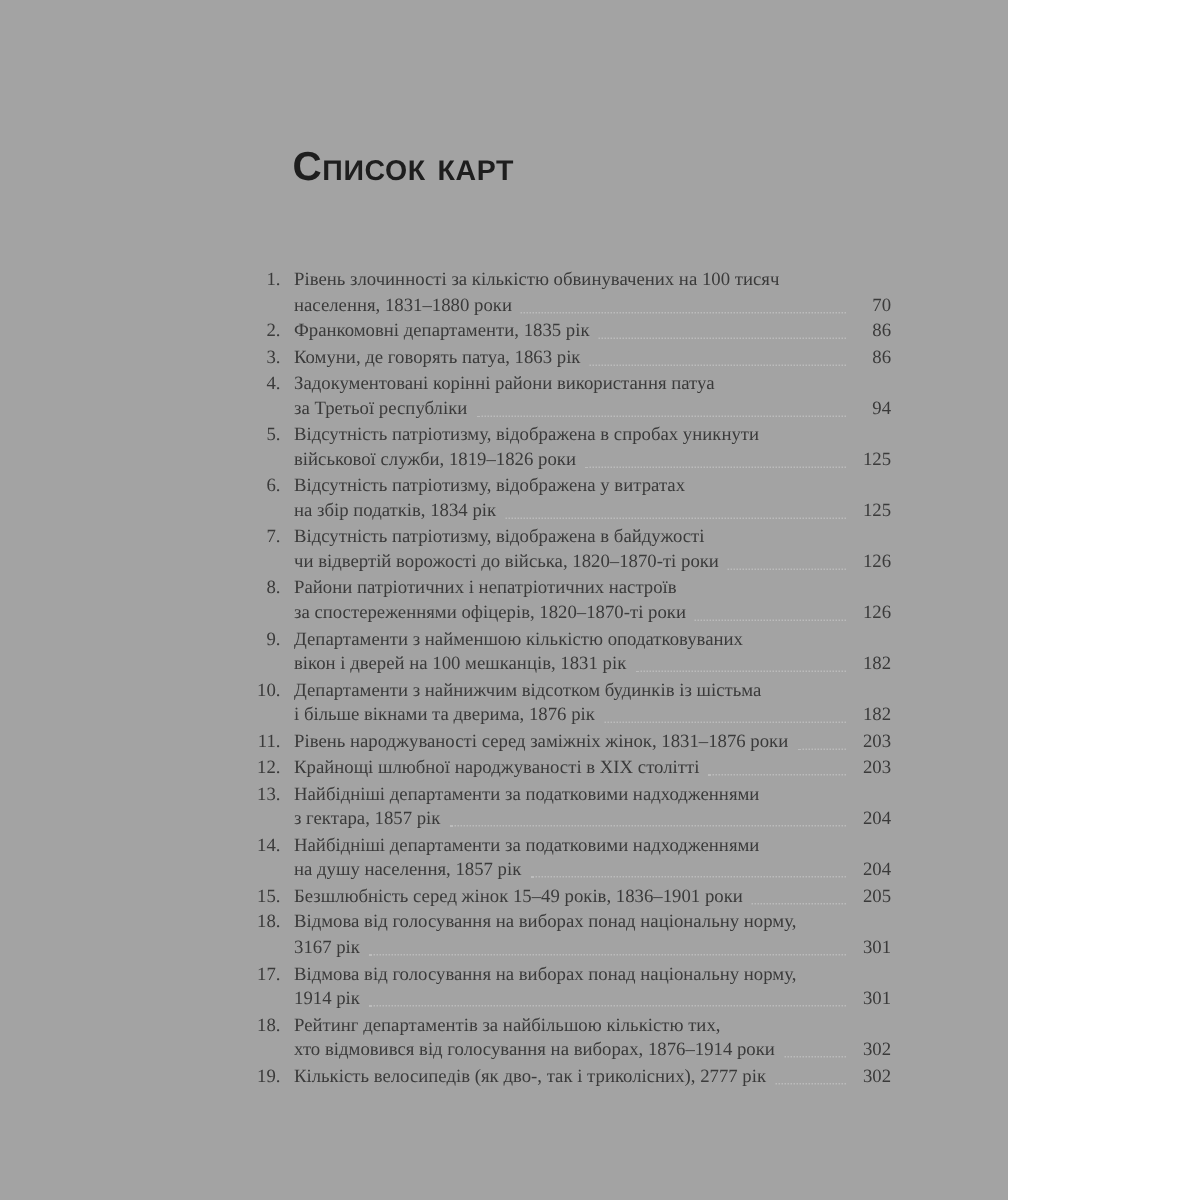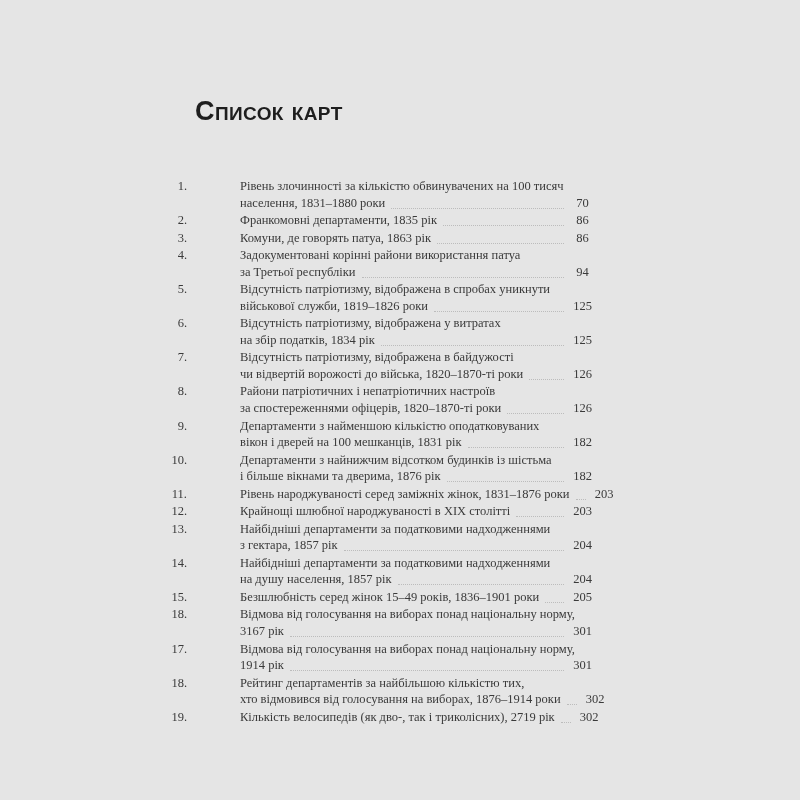--- a/index.html
+++ b/index.html
@@ -2,23 +2,23 @@
 <html lang="uk"><head>
 <meta charset="utf-8">
 <style>
   html, body {
     margin: 0;
     padding: 0;
     background: #ffffff;
   }
   .page {
     position: relative;
-    width: 800px;
+    width: 672px;
     height: 800px;
-    background: #e5e5e5;
+    background: #a3a3a3;
     font-family: "Liberation Serif", serif;
     color: #3a3a3a;
     overflow: hidden;
   }
   .title {
     position: absolute;
     left: 195px;
     top: 78px;
     font-family: "Liberation Sans", sans-serif;
     font-weight: 700;
@@ -44,37 +44,37 @@
   .num {
     flex: none;
     width: 17px;
     text-align: right;
   }
   .content {
     flex: 1;
     margin-left: 9px;
     min-width: 0;
   }
-  .line { white-space: nowrap; margin-left: 44px; }
+  .line { white-space: nowrap; }
   .line.last {
     display: flex;
     align-items: flex-start;
   }
   .txt { flex: 0 1 auto; white-space: nowrap; }
   .leader {
     flex: 1 1 10px;
     min-width: 10px;
     border-bottom: 1px dotted #bcbcbc;
     margin: 0 7px 3.5px 6px;
     height: 13px;
   }
   .pg {
     flex: none;
     min-width: 23px;
-    text-align: center;
+    text-align: right;
   }
 </style>
 </head>
 <body>
 
 <div class="page">
   <h1 class="title">Список карт</h1>
   <div class="toc" id="toc">
       <div class="item">
         <span class="num">1.</span>
@@ -266,20 +266,20 @@
             <span class="txt">хто відмовився від голосування на виборах, 1876–1914 роки</span>
             <span class="leader"></span>
             <span class="pg">302</span>
           </div>
         </div>
       </div>
       <div class="item">
         <span class="num">19.</span>
         <div class="content">
           <div class="line last">
-            <span class="txt">Кількість велосипедів (як дво-, так і триколісних), 2719 рік</span>
+            <span class="txt">Кількість велосипедів (як дво-, так і триколісних), 2777 рік</span>
             <span class="leader"></span>
             <span class="pg">302</span>
           </div>
         </div>
       </div>
     </div>
 </div>
 
 </body></html>

